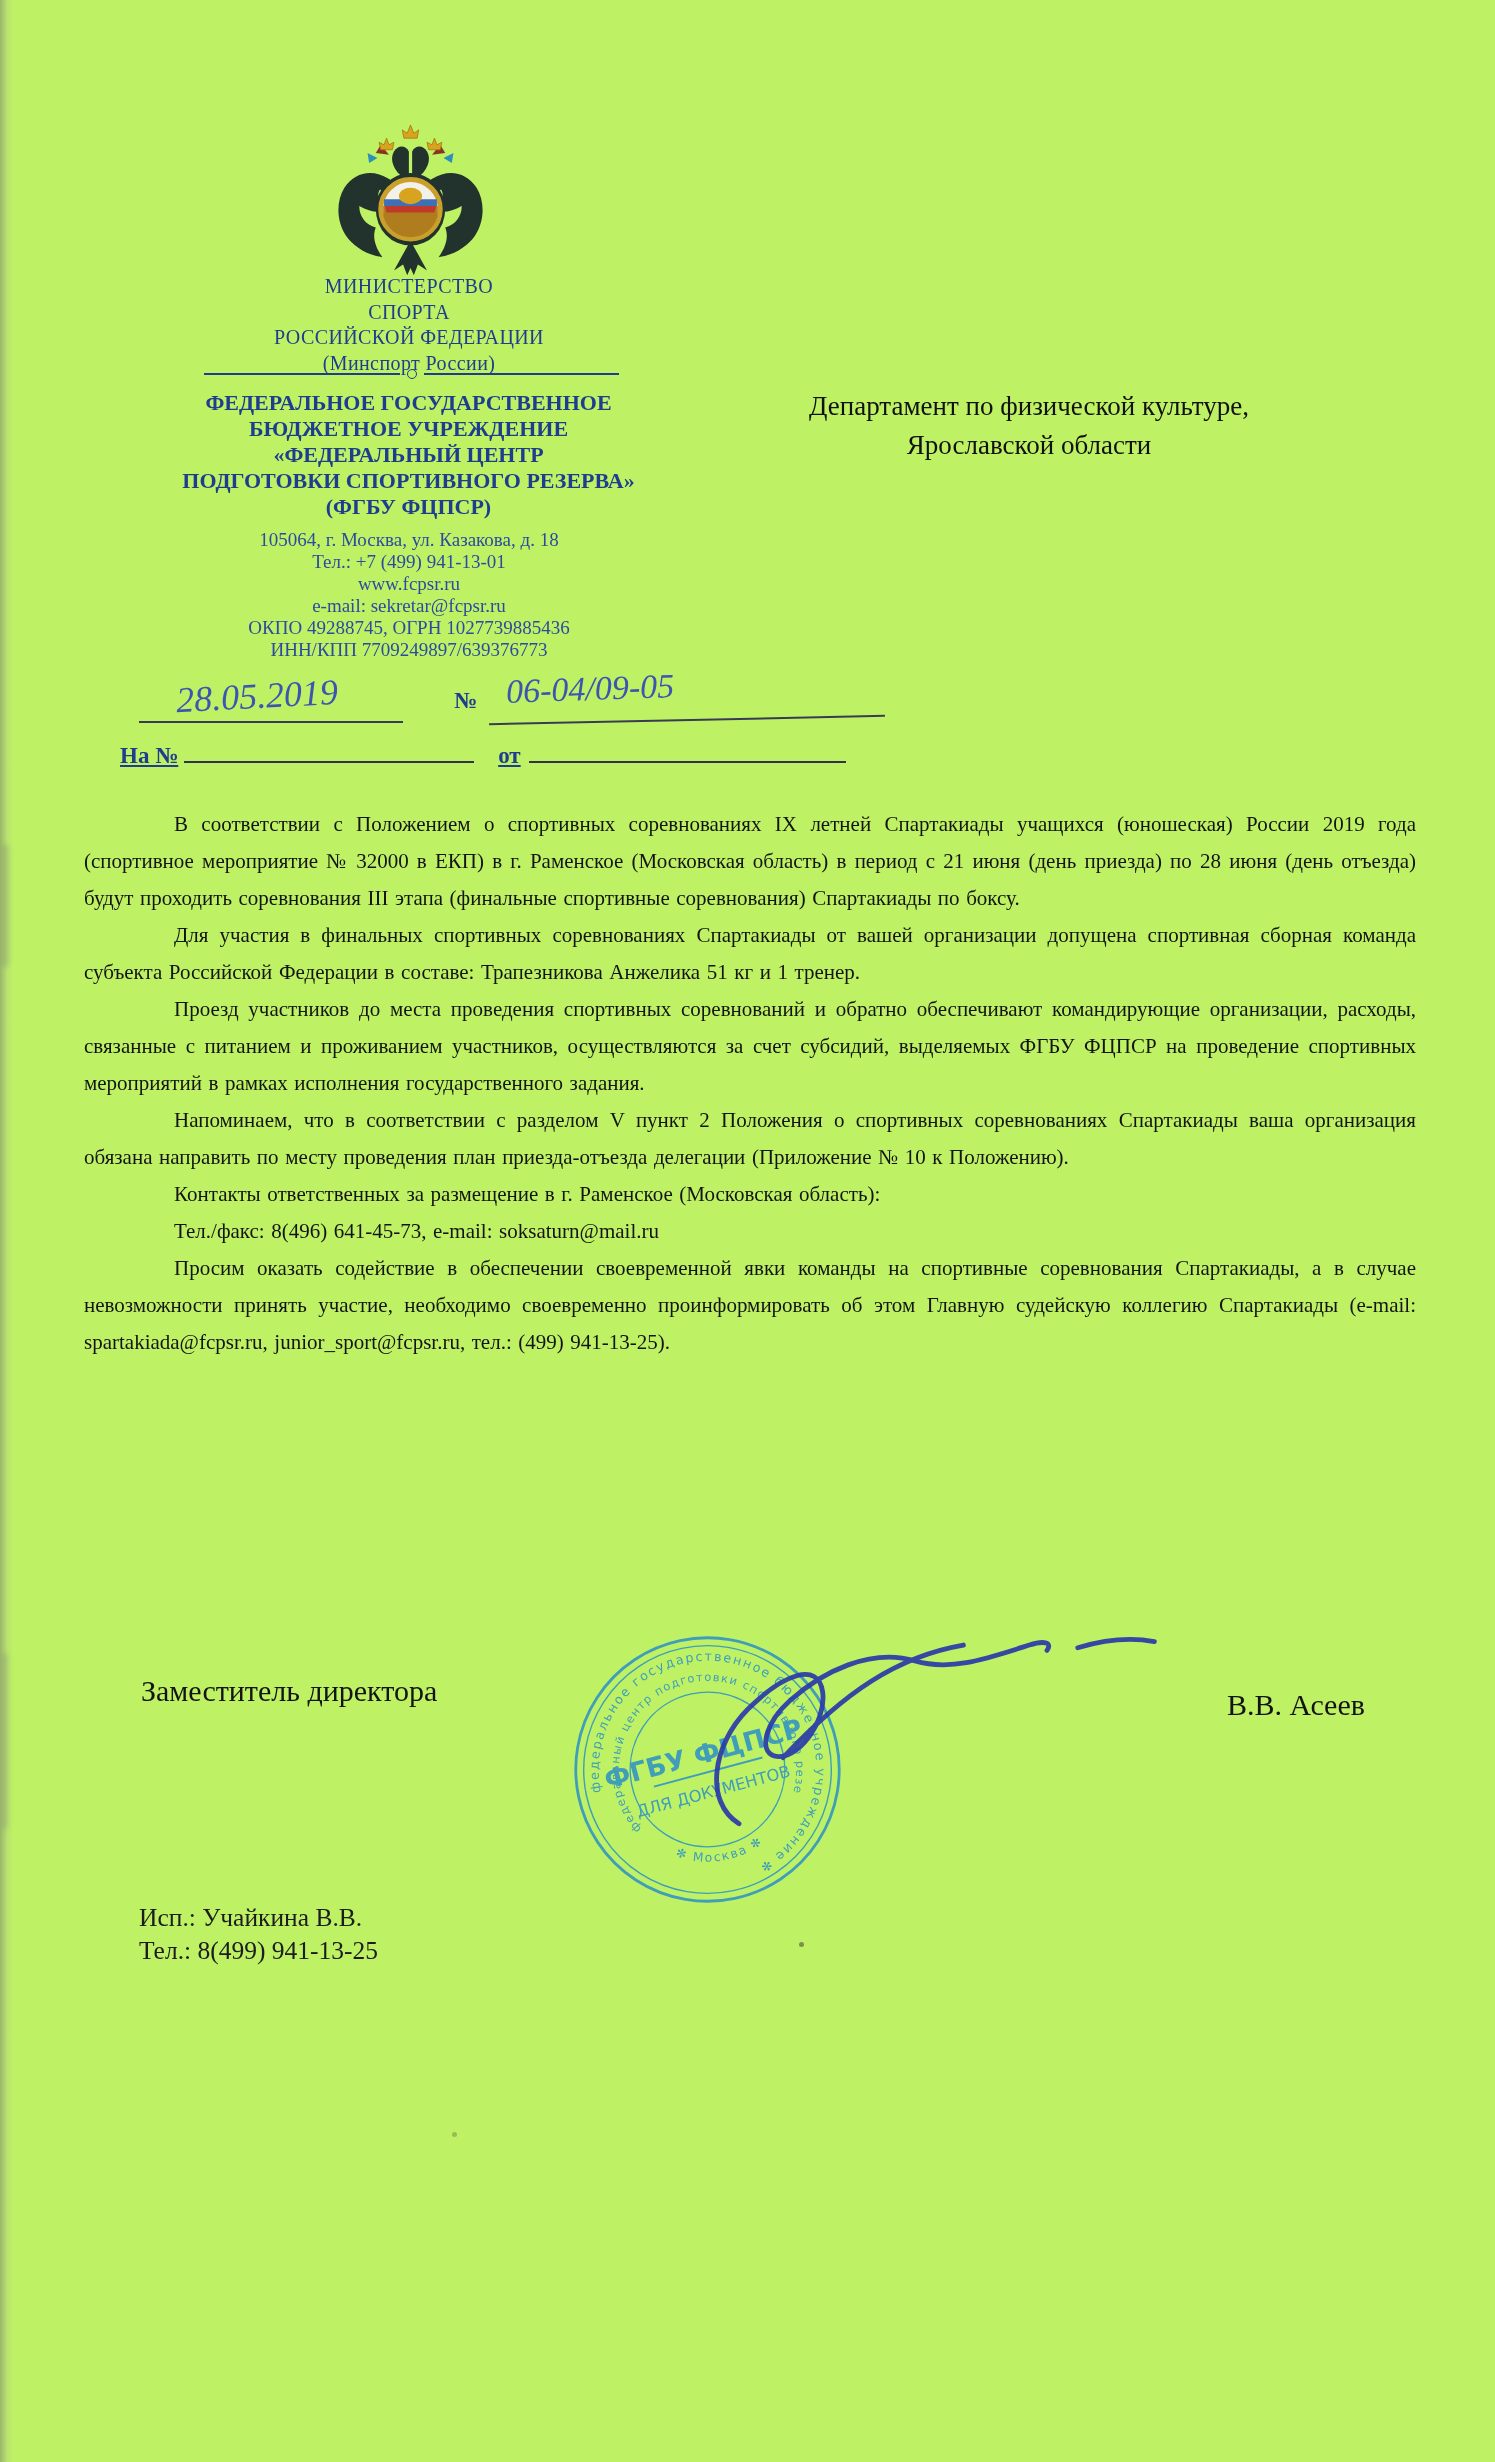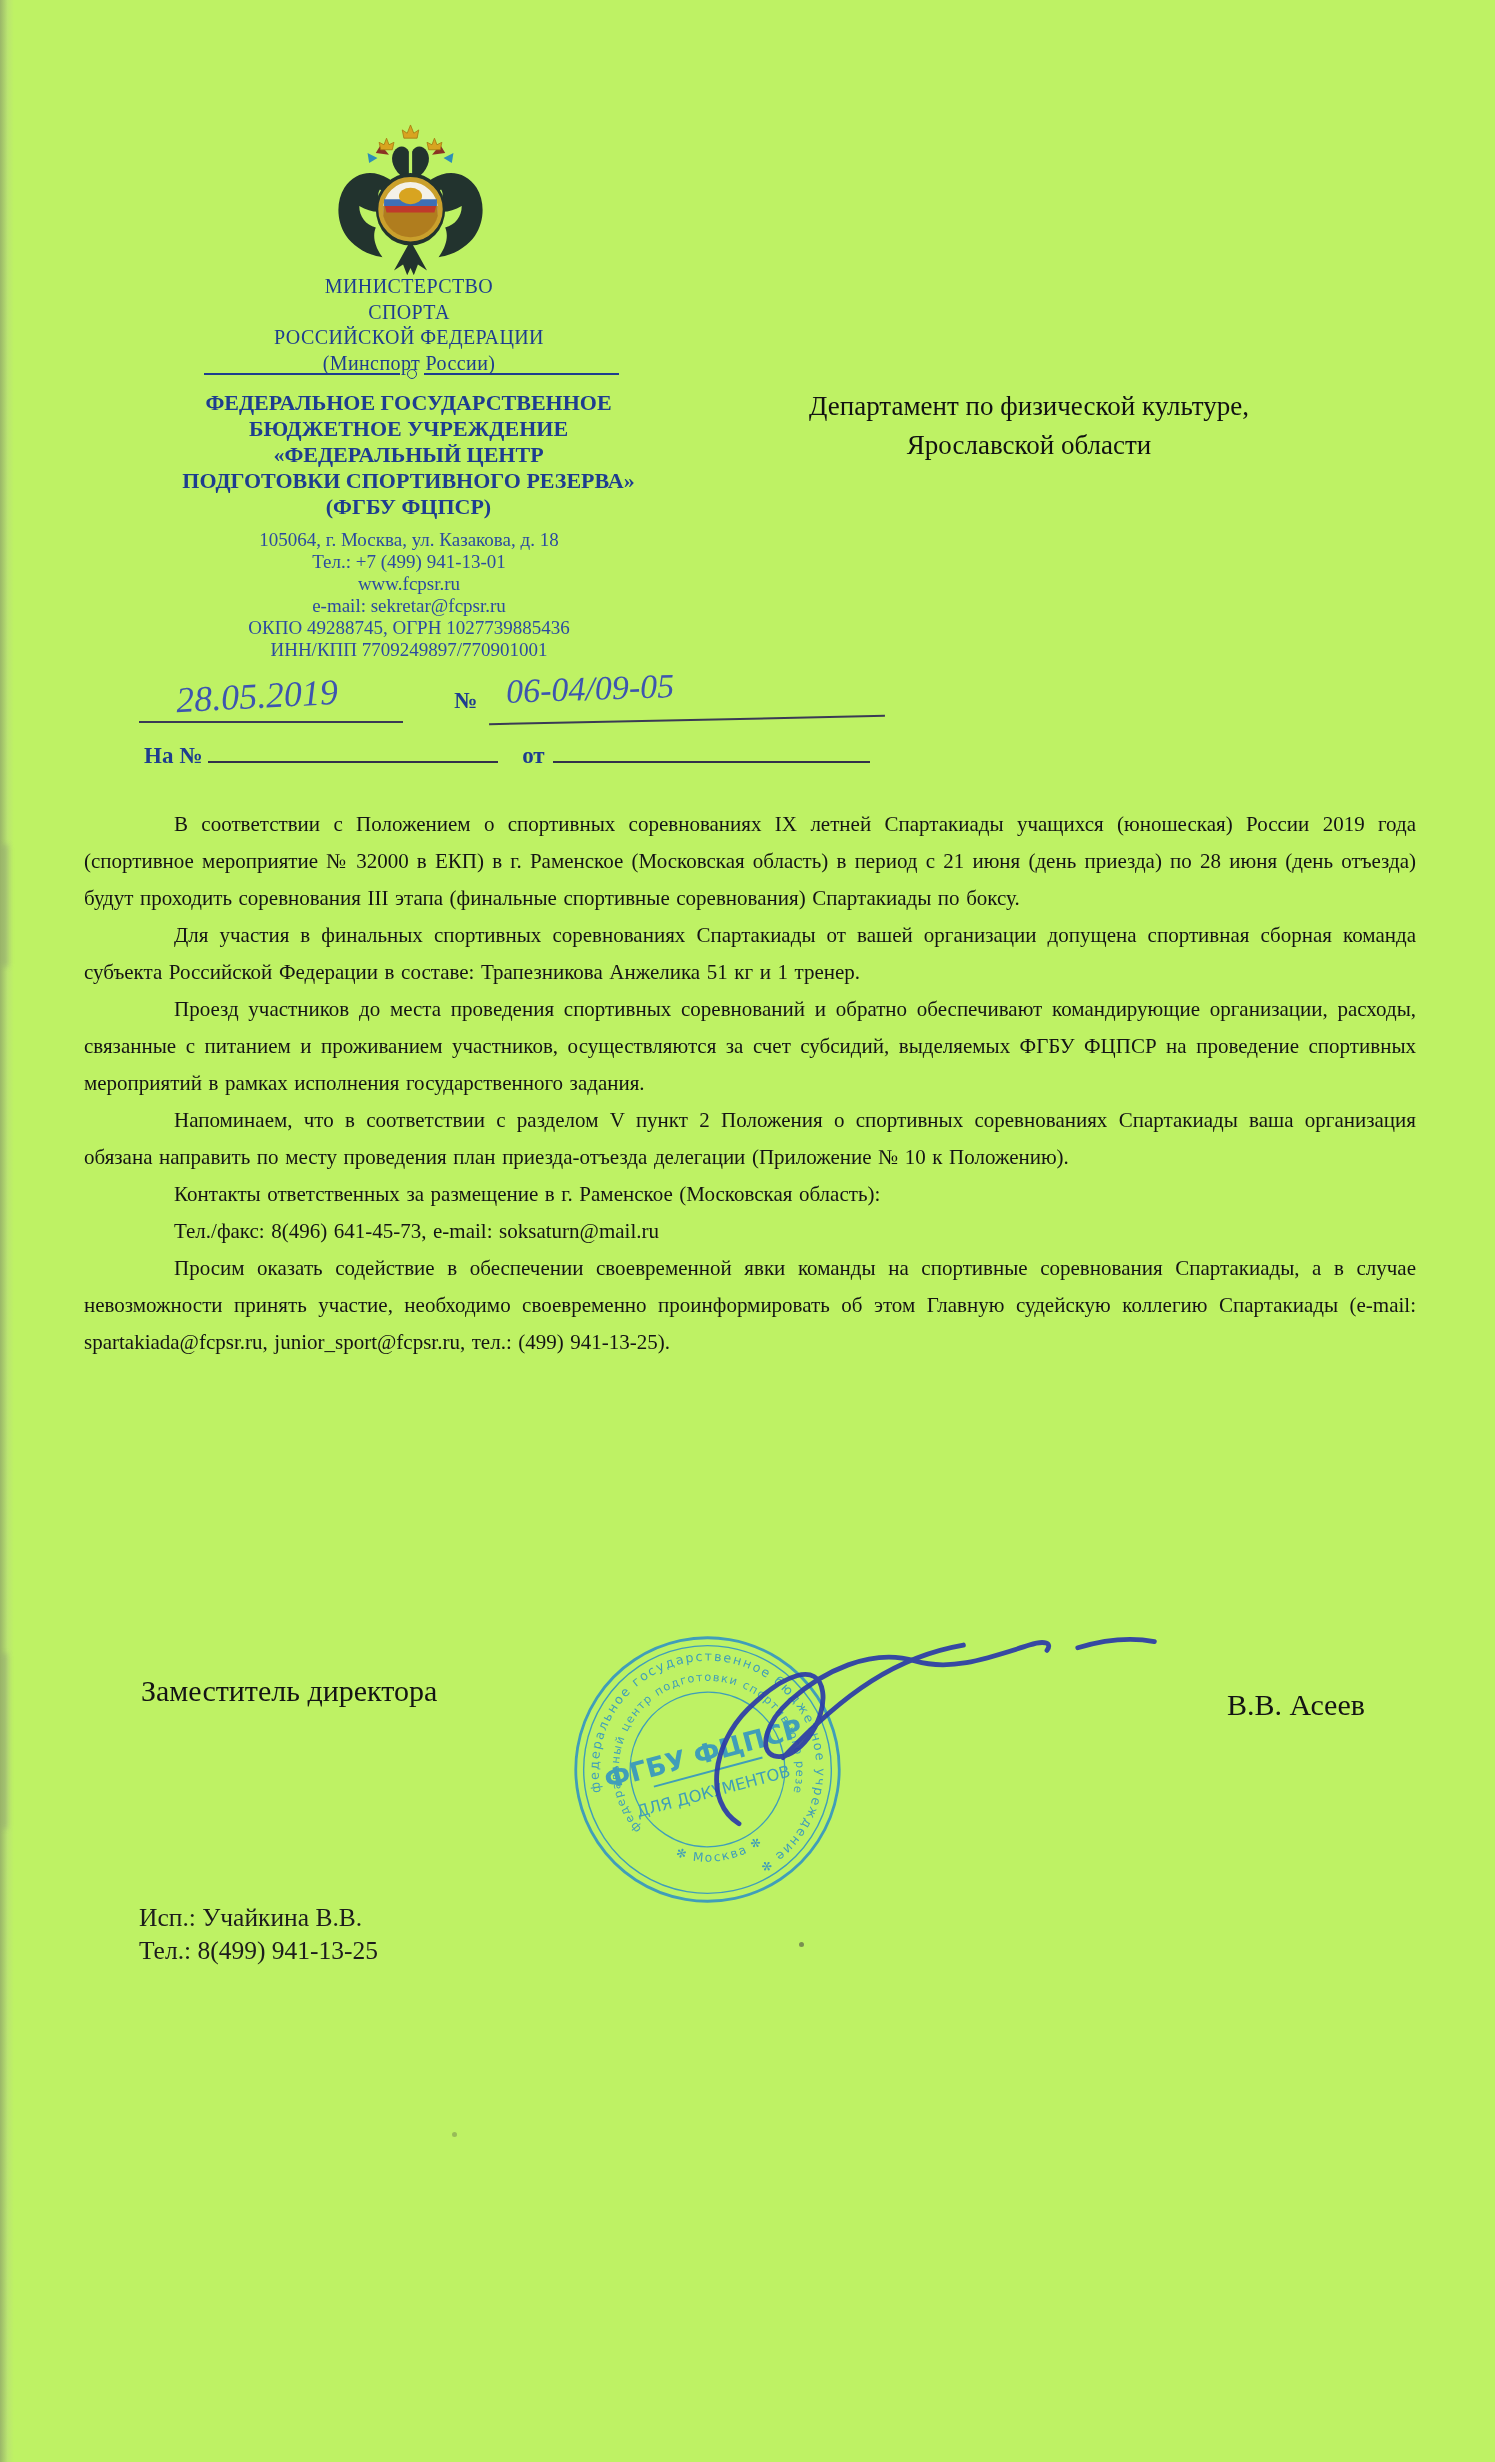--- a/index.html
+++ b/index.html
@@ -23,22 +23,22 @@
   .address{position:absolute;left:110px;top:529px;width:598px;text-align:center;
            color:#2c4ba0;font-size:19px;line-height:22px;}
 
   
   .hand{font-style:italic;color:#3d55b0;font-family:"Liberation Serif",serif;}
   .ref-date{position:absolute;left:176px;top:675px;font-size:36px;transform:rotate(-3deg);}
   .ref-date-line{position:absolute;left:139px;top:721px;width:264px;border-bottom:2.2px solid #3a3a55;}
   .ref-no-sign{position:absolute;left:454px;top:688px;color:#1e3d8f;font-weight:bold;font-size:23px;}
   .ref-number{position:absolute;left:506px;top:670px;font-size:34px;transform:rotate(-2deg);}
   .ref-number-line{position:absolute;left:489px;top:719px;width:396px;border-bottom:2.2px solid #3a3a55;transform:rotate(-1.2deg);}
-  .reply-row{position:absolute;left:144px;top:735px;display:flex;align-items:baseline;
-             color:#1e3d8f;font-weight:bold;font-size:23px;}
+  .reply-row{position:absolute;left:120px;top:735px;display:flex;align-items:baseline;
+             color:#1e3d8f;font-weight:bold;font-size:23px;text-decoration:underline;}
   .reply-row .uline{border-bottom:2.2px solid #32324a;height:26px;}
   .u1{width:290px;margin-left:5.3px;}
   .u2{width:317px;margin-left:8.8px;}
   .reply-from{margin-left:24.6px;text-align:center;}
 
   
   .addressee{position:absolute;left:774px;top:387px;width:510px;text-align:center;
              font-size:27px;line-height:39px;color:#111;}
 
   
@@ -111,21 +111,21 @@
     <div>ПОДГОТОВКИ СПОРТИВНОГО РЕЗЕРВА»</div>
     <div>(ФГБУ ФЦПСР)</div>
   </div>
 
   <div class="address">
     <div>105064, г. Москва, ул. Казакова, д. 18</div>
     <div>Тел.:  +7 (499) 941-13-01</div>
     <div>www.fcpsr.ru</div>
     <div>e-mail: sekretar@fcpsr.ru</div>
     <div>ОКПО 49288745, ОГРН 1027739885436</div>
-    <div>ИНН/КПП 7709249897/770901001</div>
+    <div>ИНН/КПП 7709249897/639376773</div>
   </div>
 
   <div class="hand ref-date">28.05.2019</div>
   <div class="ref-date-line"></div>
   <div class="ref-no-sign">№</div>
   <div class="hand ref-number">06-04/09-05</div>
   <div class="ref-number-line"></div>
 
   <div class="reply-row">
     <span>На №</span>

